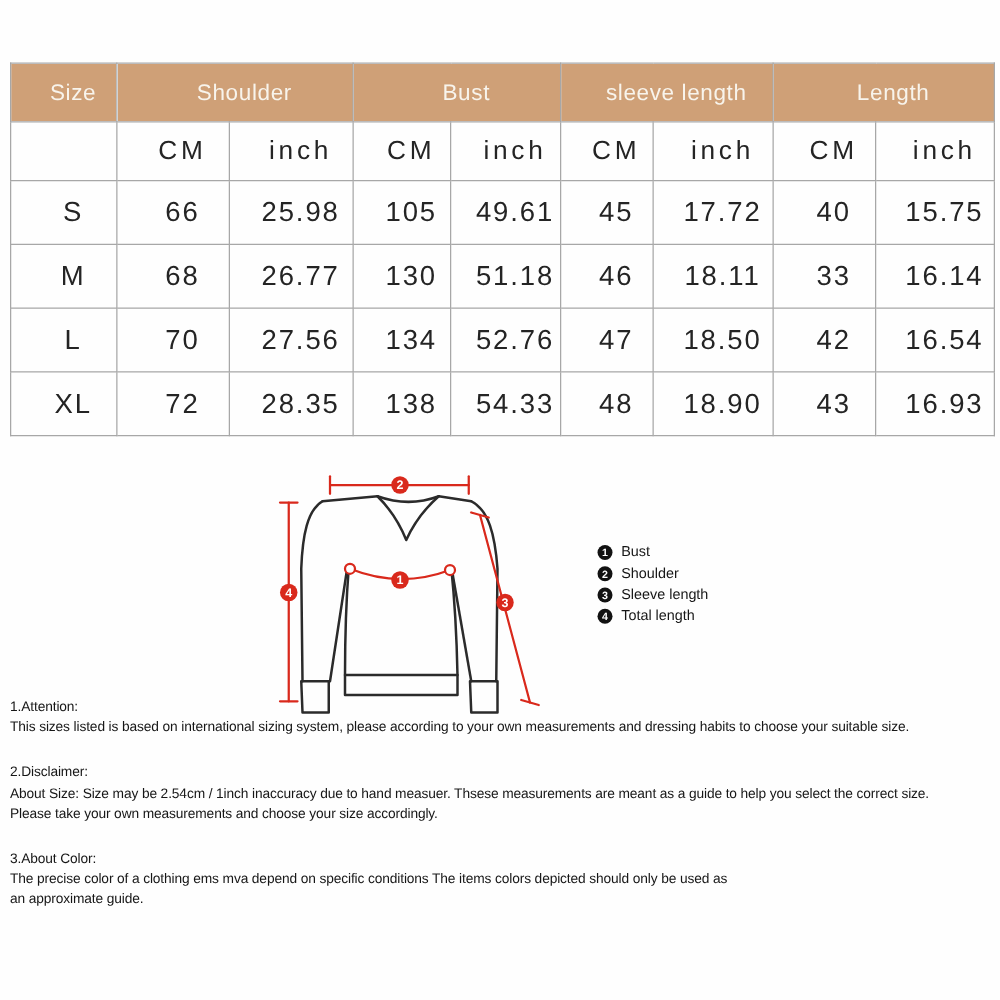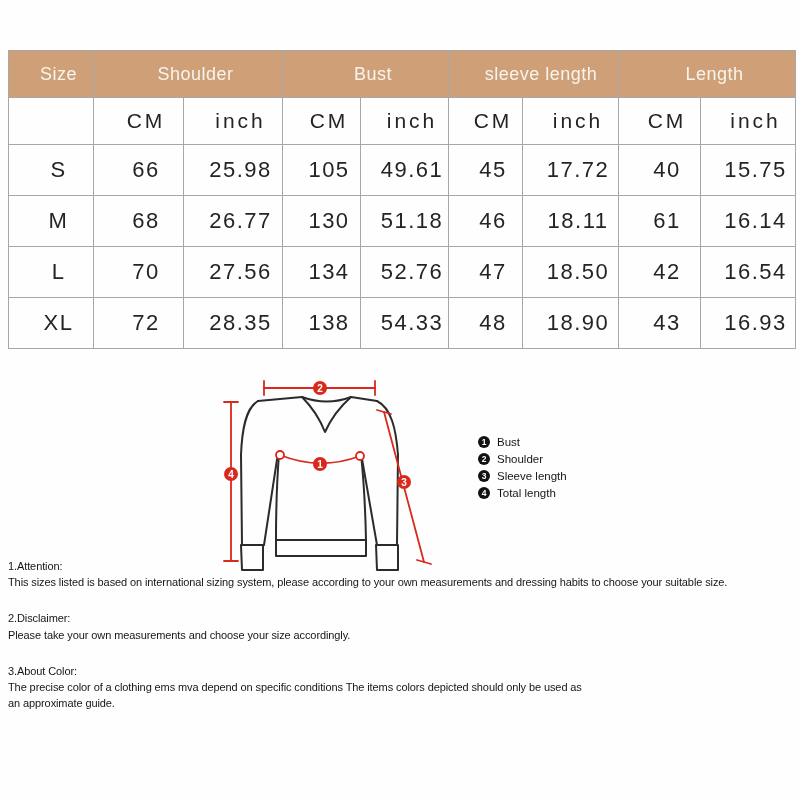--- a/index.html
+++ b/index.html
@@ -90,21 +90,21 @@
     <td>15.75</td>
   </tr>
   <tr class="data-row">
     <td class="size-col">M</td>
     <td>68</td>
     <td>26.77</td>
     <td>130</td>
     <td>51.18</td>
     <td>46</td>
     <td>18.11</td>
-    <td>61</td>
+    <td>33</td>
     <td>16.14</td>
   </tr>
   <tr class="data-row">
     <td class="size-col">L</td>
     <td>70</td>
     <td>27.56</td>
     <td>134</td>
     <td>52.76</td>
     <td>47</td>
     <td>18.50</td>
@@ -198,18 +198,19 @@
     <span class="legend-dot">4</span>
     <span class="legend-label">Total length</span>
   </div>
 </div>
 
 <div class="notes">
   <div class="note-line">1.Attention:</div>
   <div class="note-line">This sizes listed is based on international sizing system, please according to your own measurements and dressing habits to choose your suitable size.</div>
 
   <div class="note-line note-gap">2.Disclaimer:</div>
+  <div class="note-line">About Size: Size may be 2.54cm / 1inch inaccuracy due to hand measuer. Thsese measurements are meant as a guide to help you select the correct size.</div>
   <div class="note-line">Please take your own measurements and choose your size accordingly.</div>
 
   <div class="note-line note-gap">3.About Color:</div>
   <div class="note-line">The precise color of a clothing ems mva depend on specific conditions The items colors depicted should only be used as</div>
   <div class="note-line">an approximate guide.</div>
 </div>
 
 </body></html>

